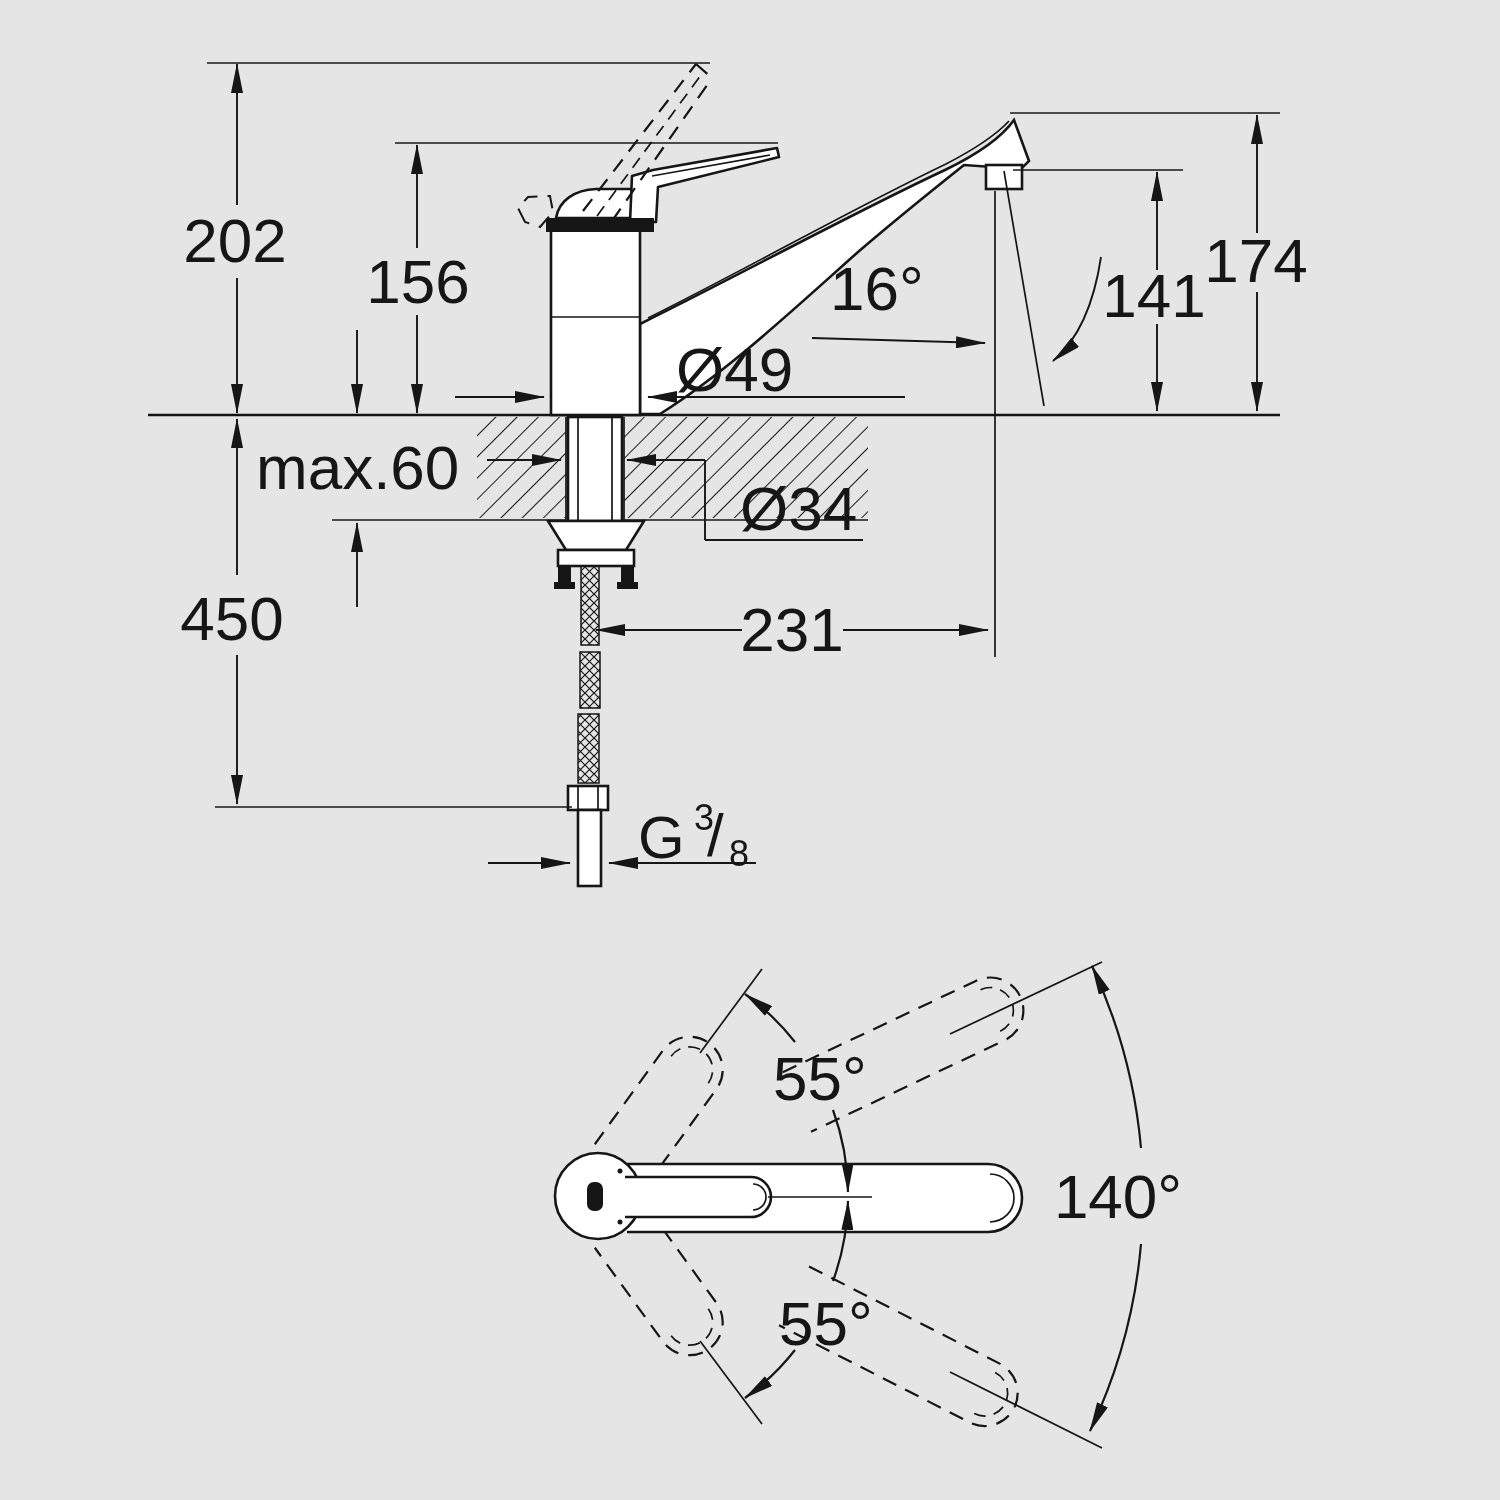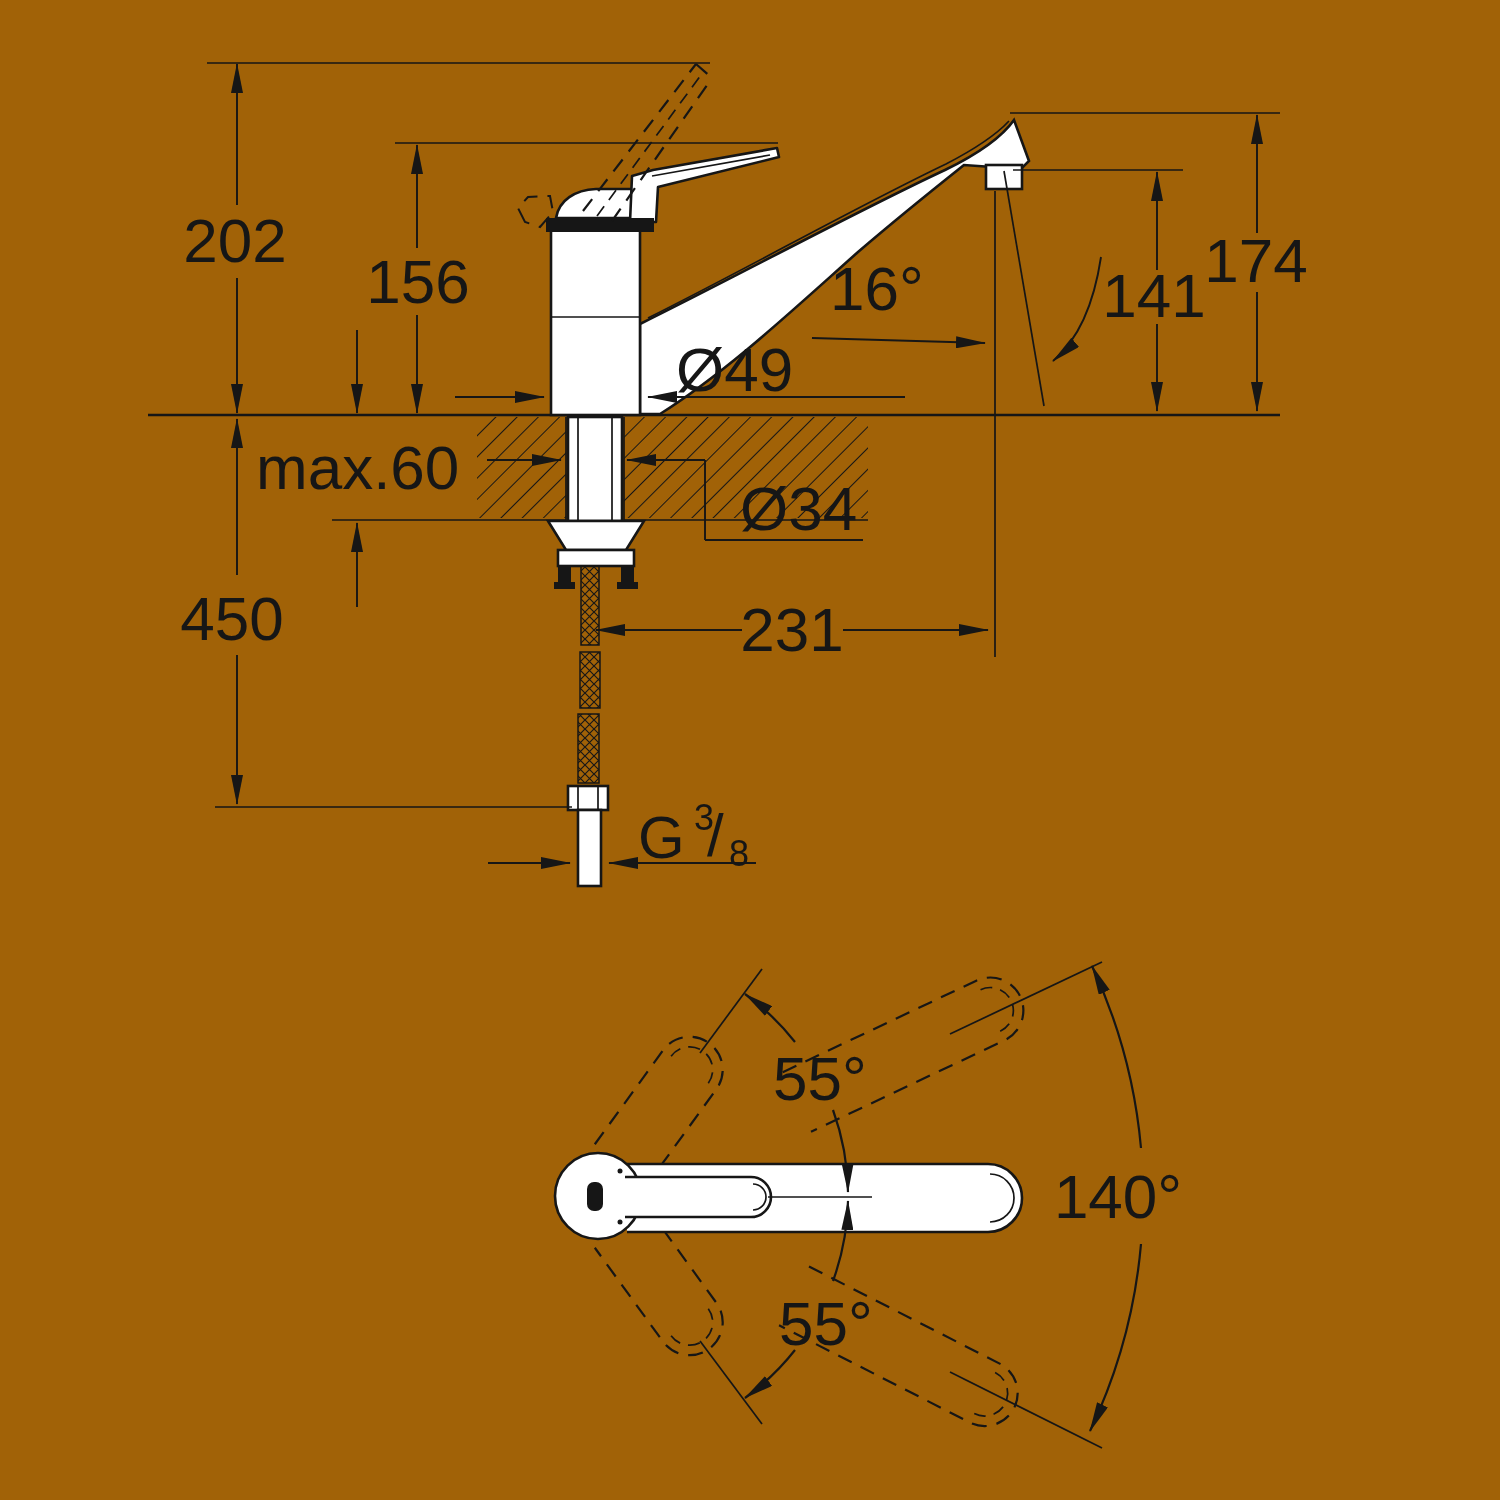--- a/index.html
+++ b/index.html
@@ -1,16 +1,16 @@
 <!DOCTYPE html>
 <html><head>
 <meta charset="utf-8">
 <style>
   html,body{margin:0;padding:0;background:#ffffff;}
-  .stage{width:1500px;height:1500px;background:#a16207;position:relative;}
+  .stage{width:1500px;height:1500px;background:#e5e5e5;position:relative;}
   svg{display:block;}
   .ln{stroke:#161616;stroke-width:2.6;fill:none;stroke-linecap:butt;}
   .thin{stroke:#161616;stroke-width:1.7;fill:none;}
   .dim{stroke:#161616;stroke-width:1.9;fill:none;}
   .dsh{stroke:#161616;stroke-width:2.2;fill:none;stroke-dasharray:15 10;}
   .dshThin{stroke:#161616;stroke-width:1.7;fill:none;stroke-dasharray:12 8;}
   .wht{fill:#ffffff;stroke:#161616;stroke-width:2.6;}
   .blk{fill:#161616;stroke:none;}
   text{font-family:"Liberation Sans","DejaVu Sans",sans-serif;fill:#161616;}
   .t{font-size:62px;}

